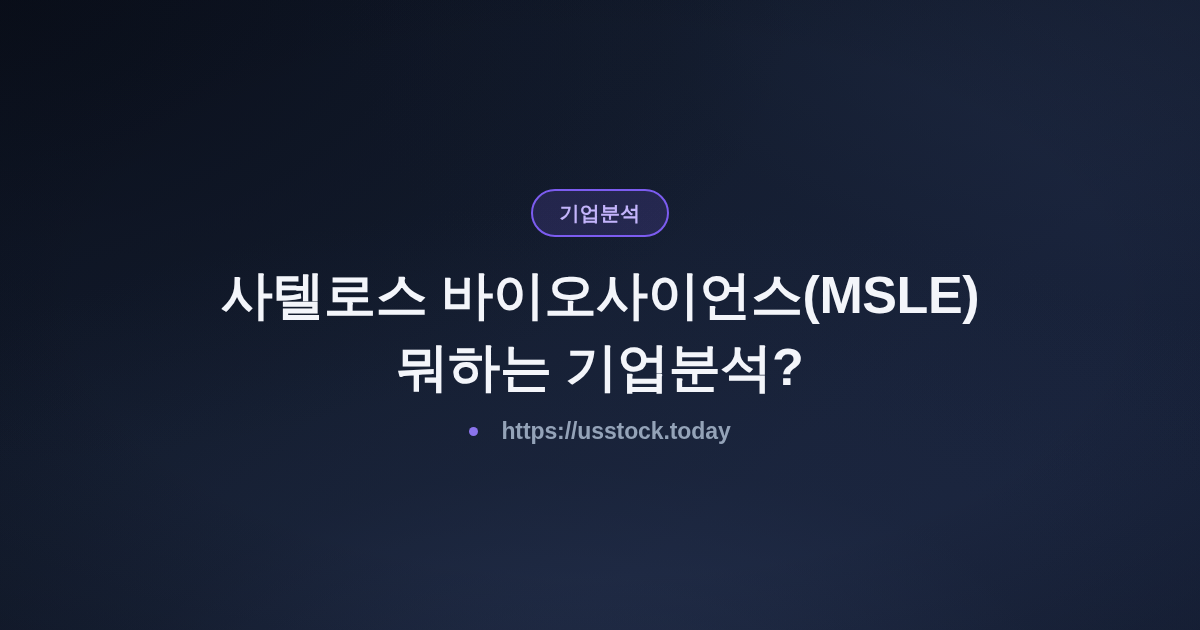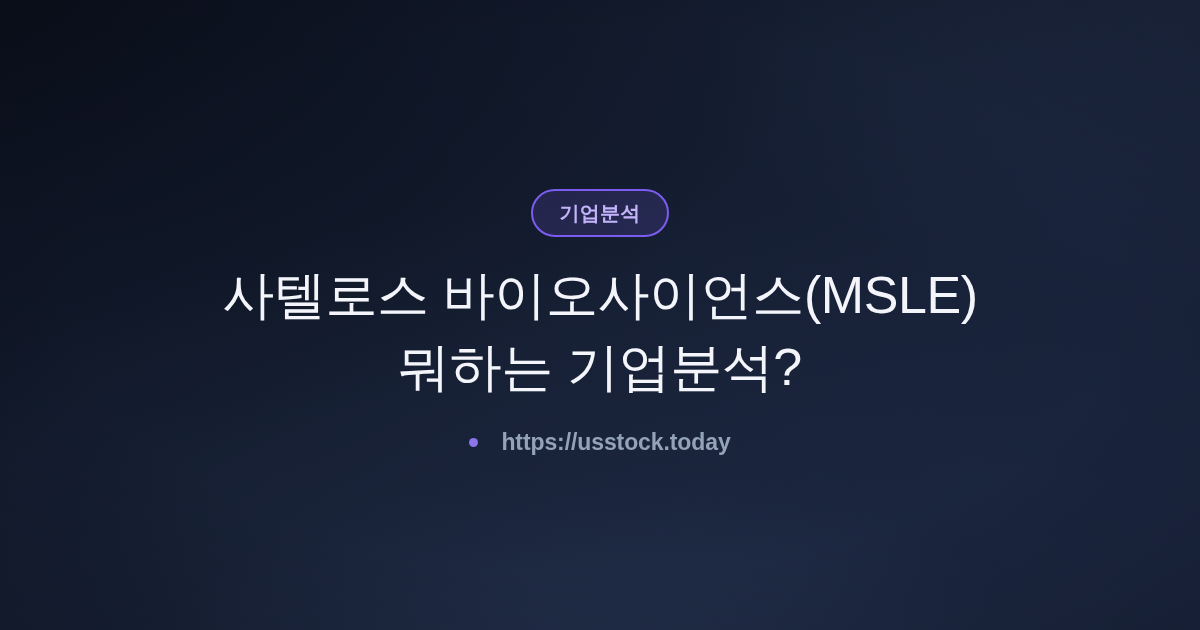--- a/index.html
+++ b/index.html
@@ -73,33 +73,33 @@
     line-height: 1;
     white-space: nowrap;
   }
 
   .title {
     margin: 0;
     margin-top: 22px;
     width: 1040px;
     text-align: center;
     font-size: 52px;
-    font-weight: 400;
+    font-weight: 700;
     line-height: 72px;
     letter-spacing: -0.4px;
     color: #f3f5fa;
     word-break: keep-all;
   }
 
   .title-line {
     display: block;
   }
 
   .site-footer {
-    margin-top: 28px;
+    margin-top: 17px;
     display: flex;
     align-items: center;
     justify-content: center;
     gap: 23px;
   }
 
   .footer-bullet {
     width: 9px;
     height: 9px;
     border-radius: 50%;

